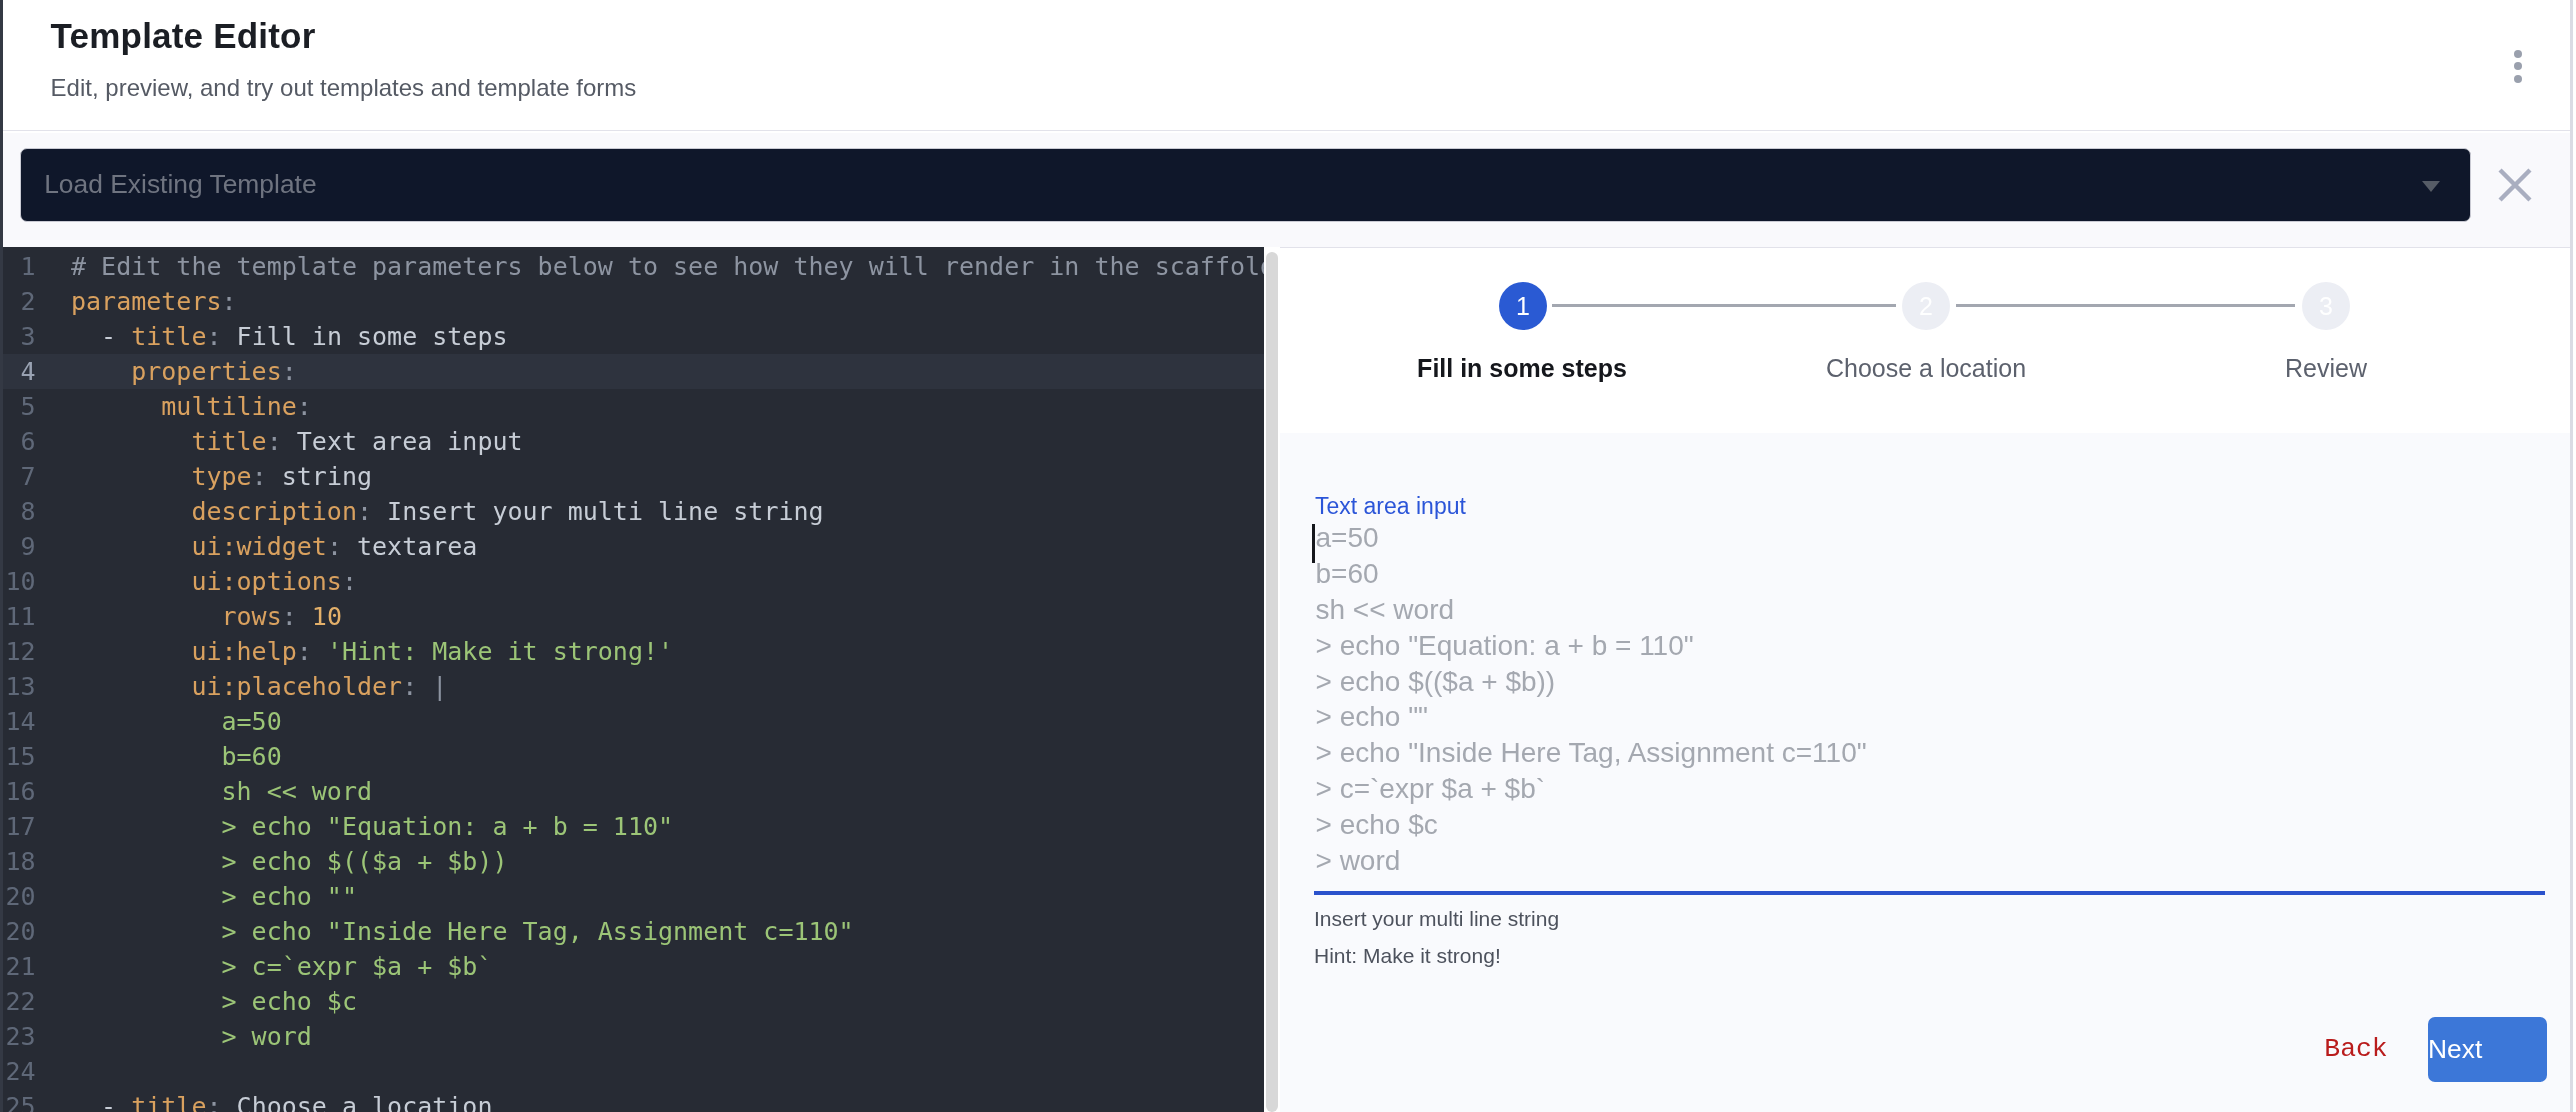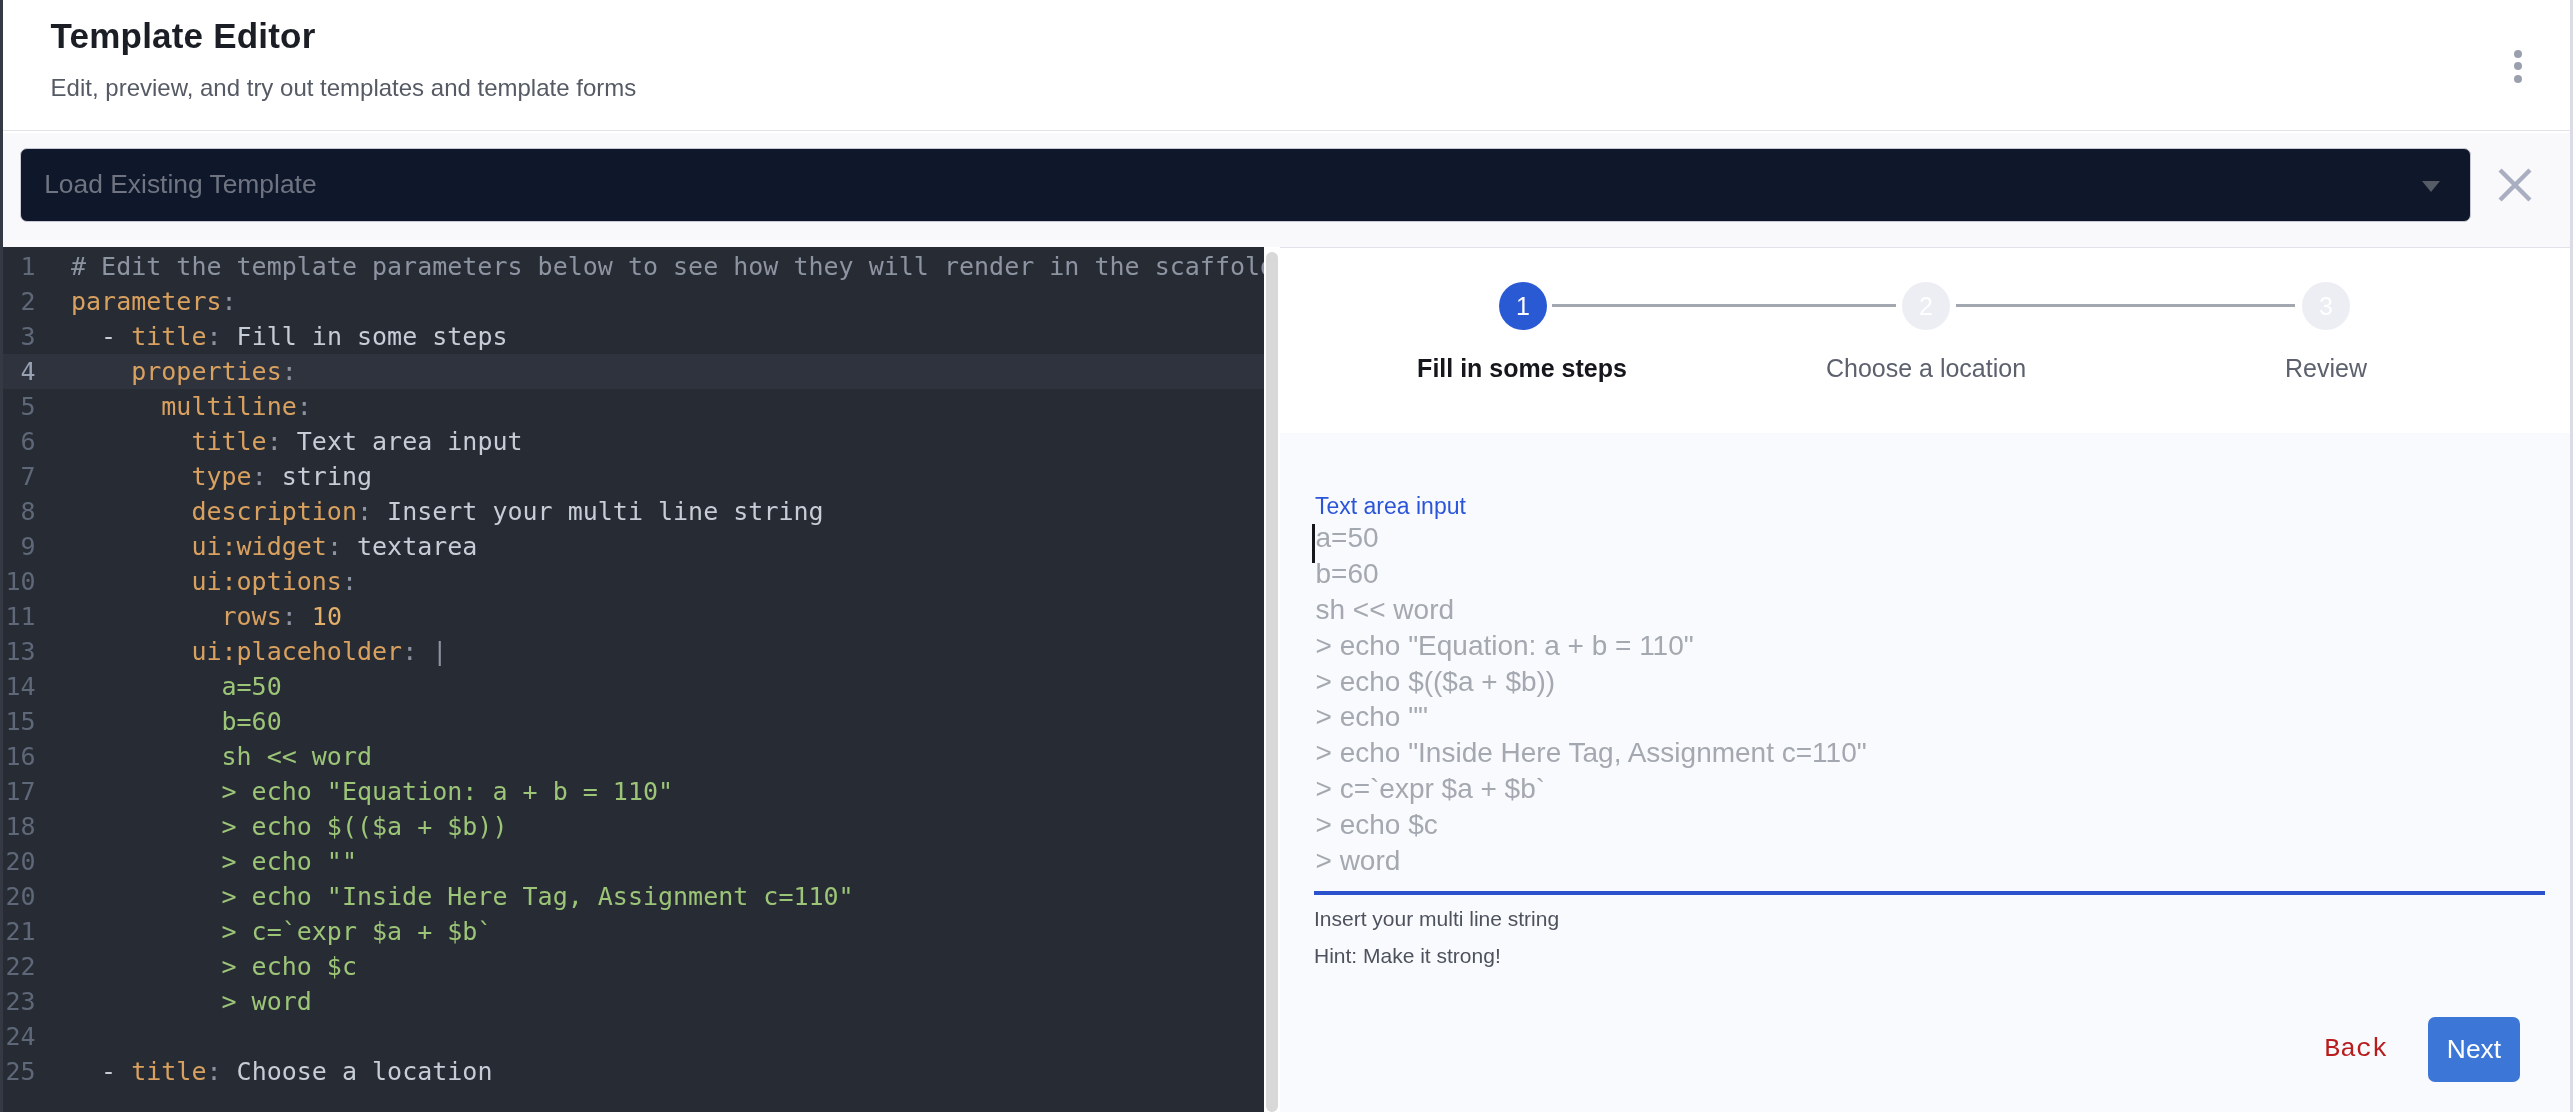--- a/index.html
+++ b/index.html
@@ -59,21 +59,21 @@
   
   .field-label { position:absolute; left:35px; top:245px; font-size:23px; color:#2b55d8; }
   .ta-wrap { position:absolute; left:32px; top:272px; width:1234px; height:370px; cursor:text; }
   .ta-caret { position:absolute; left:0px; top:3.5px; width:2.6px; height:39px; background:#15171c; }
   .ta-line { position:absolute; left:3.5px; font-size:28px; color:#a4a8b0; white-space:pre; line-height:35px; }
   .ta-underline { position:absolute; left:34px; top:643px; width:1231px; height:3.5px; background:#2b52cc; }
   .field-desc { position:absolute; left:34px; top:659px; font-size:21px; color:#4d525d; }
   .field-help { position:absolute; left:34px; top:696px; font-size:21px; color:#4d525d; }
 
   .back-btn { position:absolute; left:1010px; top:776px; width:132px; height:51px; background:transparent; border:none; font-size:26.4px; color:#b91c1c; text-align:center; line-height:51px; cursor:default; font-family:Liberation Mono, monospace; }
-  .next-btn { position:absolute; left:1148px; top:769px; width:92px; height:65px; background:#3c77d8; border:none; border-radius:7px; font-size:26.4px; color:#ffffff; text-align:center; cursor:pointer; font-family:"Liberation Sans", sans-serif; }
+  .next-btn { position:absolute; left:1148px; top:769px; width:119px; height:65px; background:#3c77d8; border:none; border-radius:7px; font-size:26.4px; color:#ffffff; text-align:left; cursor:pointer; font-family:"Liberation Sans", sans-serif; }
 </style>
 </head>
 <body>
 
 <div class="page">
   <div class="edge-left"></div>
 
   <div class="header">
     <div class="page-title">Template Editor</div>
     <div class="page-subtitle">Edit, preview, and try out templates and template forms</div>
@@ -101,20 +101,21 @@
       <div class="ed-line"><span class="ln-num">2</span><span class="ln-code"><span class="tk-key">parameters</span><span class="tk-pun">:</span></span></div>
       <div class="ed-line"><span class="ln-num">3</span><span class="ln-code"><span class="tk-val">  - </span><span class="tk-key">title</span><span class="tk-pun">: </span><span class="tk-val">Fill in some steps</span></span></div>
       <div class="ed-line active"><span class="ln-num">4</span><span class="ln-code"><span class="tk-val">    </span><span class="tk-key">properties</span><span class="tk-pun">:</span></span></div>
       <div class="ed-line"><span class="ln-num">5</span><span class="ln-code"><span class="tk-val">      </span><span class="tk-key">multiline</span><span class="tk-pun">:</span></span></div>
       <div class="ed-line"><span class="ln-num">6</span><span class="ln-code"><span class="tk-val">        </span><span class="tk-key">title</span><span class="tk-pun">: </span><span class="tk-val">Text area input</span></span></div>
       <div class="ed-line"><span class="ln-num">7</span><span class="ln-code"><span class="tk-val">        </span><span class="tk-key">type</span><span class="tk-pun">: </span><span class="tk-val">string</span></span></div>
       <div class="ed-line"><span class="ln-num">8</span><span class="ln-code"><span class="tk-val">        </span><span class="tk-key">description</span><span class="tk-pun">: </span><span class="tk-val">Insert your multi line string</span></span></div>
       <div class="ed-line"><span class="ln-num">9</span><span class="ln-code"><span class="tk-val">        </span><span class="tk-key">ui:widget</span><span class="tk-pun">: </span><span class="tk-val">textarea</span></span></div>
       <div class="ed-line"><span class="ln-num">10</span><span class="ln-code"><span class="tk-val">        </span><span class="tk-key">ui:options</span><span class="tk-pun">:</span></span></div>
       <div class="ed-line"><span class="ln-num">11</span><span class="ln-code"><span class="tk-val">          </span><span class="tk-key">rows</span><span class="tk-pun">: </span><span class="tk-num">10</span></span></div>
+      <div class="ed-line"><span class="ln-num">12</span><span class="ln-code"><span class="tk-val">        </span><span class="tk-key">ui:help</span><span class="tk-pun">: </span><span class="tk-str">'Hint: Make it strong!'</span></span></div>
       <div class="ed-line"><span class="ln-num">13</span><span class="ln-code"><span class="tk-val">        </span><span class="tk-key">ui:placeholder</span><span class="tk-pun">: |</span></span></div>
       <div class="ed-line"><span class="ln-num">14</span><span class="ln-code"><span class="tk-str">          a=50</span></span></div>
       <div class="ed-line"><span class="ln-num">15</span><span class="ln-code"><span class="tk-str">          b=60</span></span></div>
       <div class="ed-line"><span class="ln-num">16</span><span class="ln-code"><span class="tk-str">          sh &lt;&lt; word</span></span></div>
       <div class="ed-line"><span class="ln-num">17</span><span class="ln-code"><span class="tk-str">          &gt; echo "Equation: a + b = 110"</span></span></div>
       <div class="ed-line"><span class="ln-num">18</span><span class="ln-code"><span class="tk-str">          &gt; echo $(($a + $b))</span></span></div>
       <div class="ed-line"><span class="ln-num">20</span><span class="ln-code"><span class="tk-str">          &gt; echo ""</span></span></div>
       <div class="ed-line"><span class="ln-num">20</span><span class="ln-code"><span class="tk-str">          &gt; echo "Inside Here Tag, Assignment c=110"</span></span></div>
       <div class="ed-line"><span class="ln-num">21</span><span class="ln-code"><span class="tk-str">          &gt; c=`expr $a + $b`</span></span></div>
       <div class="ed-line"><span class="ln-num">22</span><span class="ln-code"><span class="tk-str">          &gt; echo $c</span></span></div>

